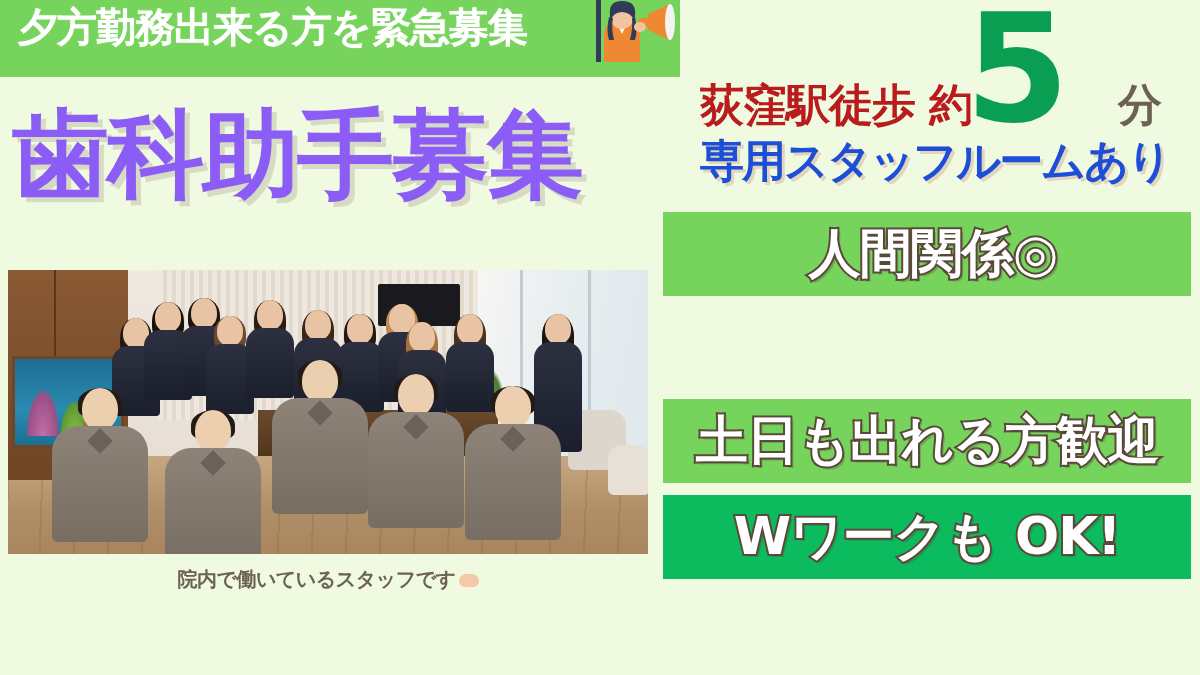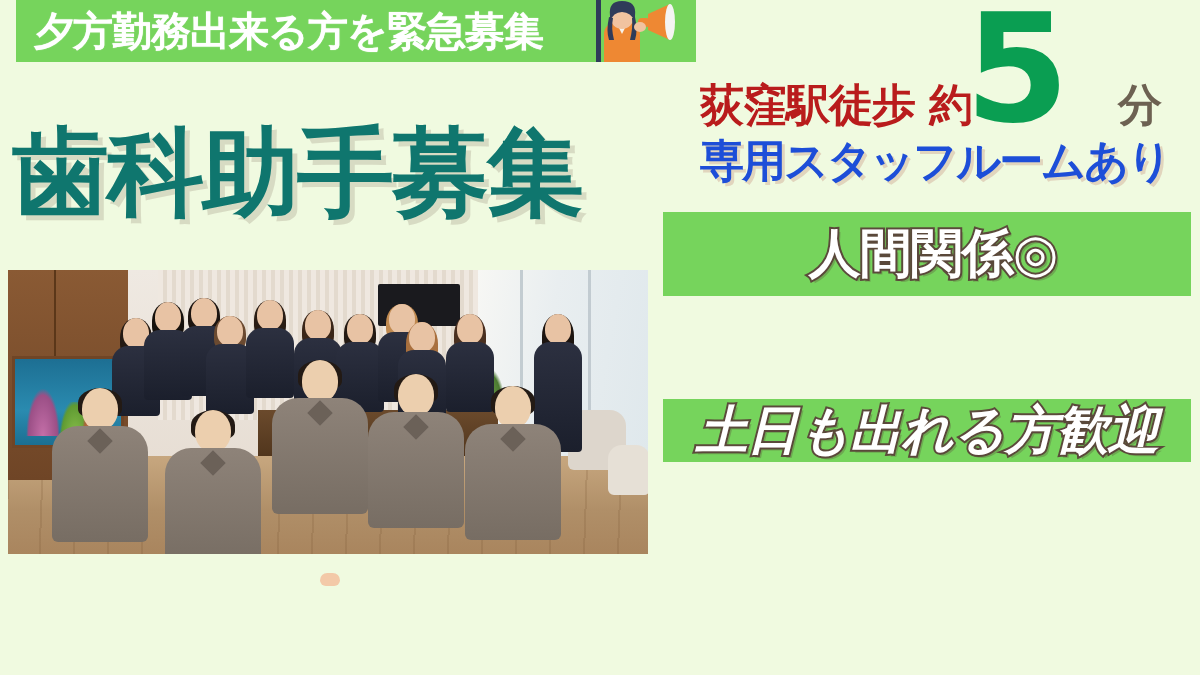--- a/index.html
+++ b/index.html
@@ -10,24 +10,24 @@
   }
   #banner {
     position: relative;
     width: 1200px; height: 675px;
     background: #f0fae0;
     overflow: hidden;
   }
 
   
   #top-bar {
-    position: absolute; left: 16px; top: 0;
-    width: 680px; height: 62px;
+    position: absolute; left: 0; top: 0;
+    width: 680px; height: 77px;
     background: #76d45c;
-    display: flex; align-items: center;
+    display: flex; 
   }
   #top-bar-text {
     color: #ffffff;
     font-size: 40px;
     font-weight: 700;
     letter-spacing: -1px;
     margin-left: 18px;
     white-space: nowrap;
     text-shadow: 0 0 1px #fff;
   }
@@ -39,23 +39,23 @@
 
   
   #subtitle {
     position: absolute; left: 30px; top: 92px;
     font-size: 25px; font-weight: 700;
     color: #6d6152;
     letter-spacing: -1px;
     white-space: nowrap;
   }
   #main-title {
-    position: absolute; left: 12px; top: 122px;
+    position: absolute; left: 12px; top: 104px;
     font-size: 97px; font-weight: 700;
-    color: #0f766e;
+    color: #8b5cf6;
     letter-spacing: -2px;
     white-space: nowrap;
     text-shadow: 5px 5px 0 rgba(160,150,130,0.30);
     line-height: 1.05;
   }
 
   
   #photo-frame {
     position: absolute; left: 8px; top: 270px;
     width: 640px; height: 284px;
@@ -167,21 +167,21 @@
   .feature-text {
     font-size: 52px; font-weight: 700;
     color: #ffffff;
     letter-spacing: -1px; white-space: nowrap;
     -webkit-text-stroke: 4px #5b4a3b;
     paint-order: stroke fill;
     text-shadow: 3px 3px 0 rgba(90,70,55,0.30);
   }
   #feature-0 { top: 212px; height: 84px; padding-left: 12px; }
   #feature-1 { top: 309px; height: 77px; }
-  #feature-2 { top: 399px; height: 63px; font-style: italic; }
+  #feature-2 { top: 399px; height: 84px; }
   #feature-3 { top: 495px; height: 84px; }
 
   
   #bottom-bar {
     position: absolute; left: 0; top: 608px;
     width: 1200px; height: 67px;
     background: #76d45c;
   }
   #bottom-text {
     position: absolute; left: 18px; top: 9px;
@@ -320,29 +320,32 @@
       </div>
     <div class="staff-f" style="left:505px; top:116px;">
       <div class="hair"></div>
         <div class="head"></div>
         <div class="body"></div>
         <div class="vneck"></div>
       </div>
   </div>
 
   <div id="photo-caption">
-    <span id="caption-hand"></span>
+    <span>院内で働いているスタッフです</span><span id="caption-hand"></span>
   </div>
 
   <div id="access-line1">荻窪駅徒歩 約</div>
   <div id="access-big-number">5</div>
   <div id="access-unit">分</div>
   <div id="access-line2">専用スタッフルームあり</div>
 
   <div class="feature-box light" id="feature-0">
     <span class="feature-text">人間関係◎</span>
   </div>
   <div class="feature-box light" id="feature-2">
     <span class="feature-text">土日も出れる方歓迎</span>
   </div>
+  <div class="feature-box dark" id="feature-3">
+    <span class="feature-text">Wワークも OK!</span>
+  </div>
 
 
 </div>
 
 </body></html>

